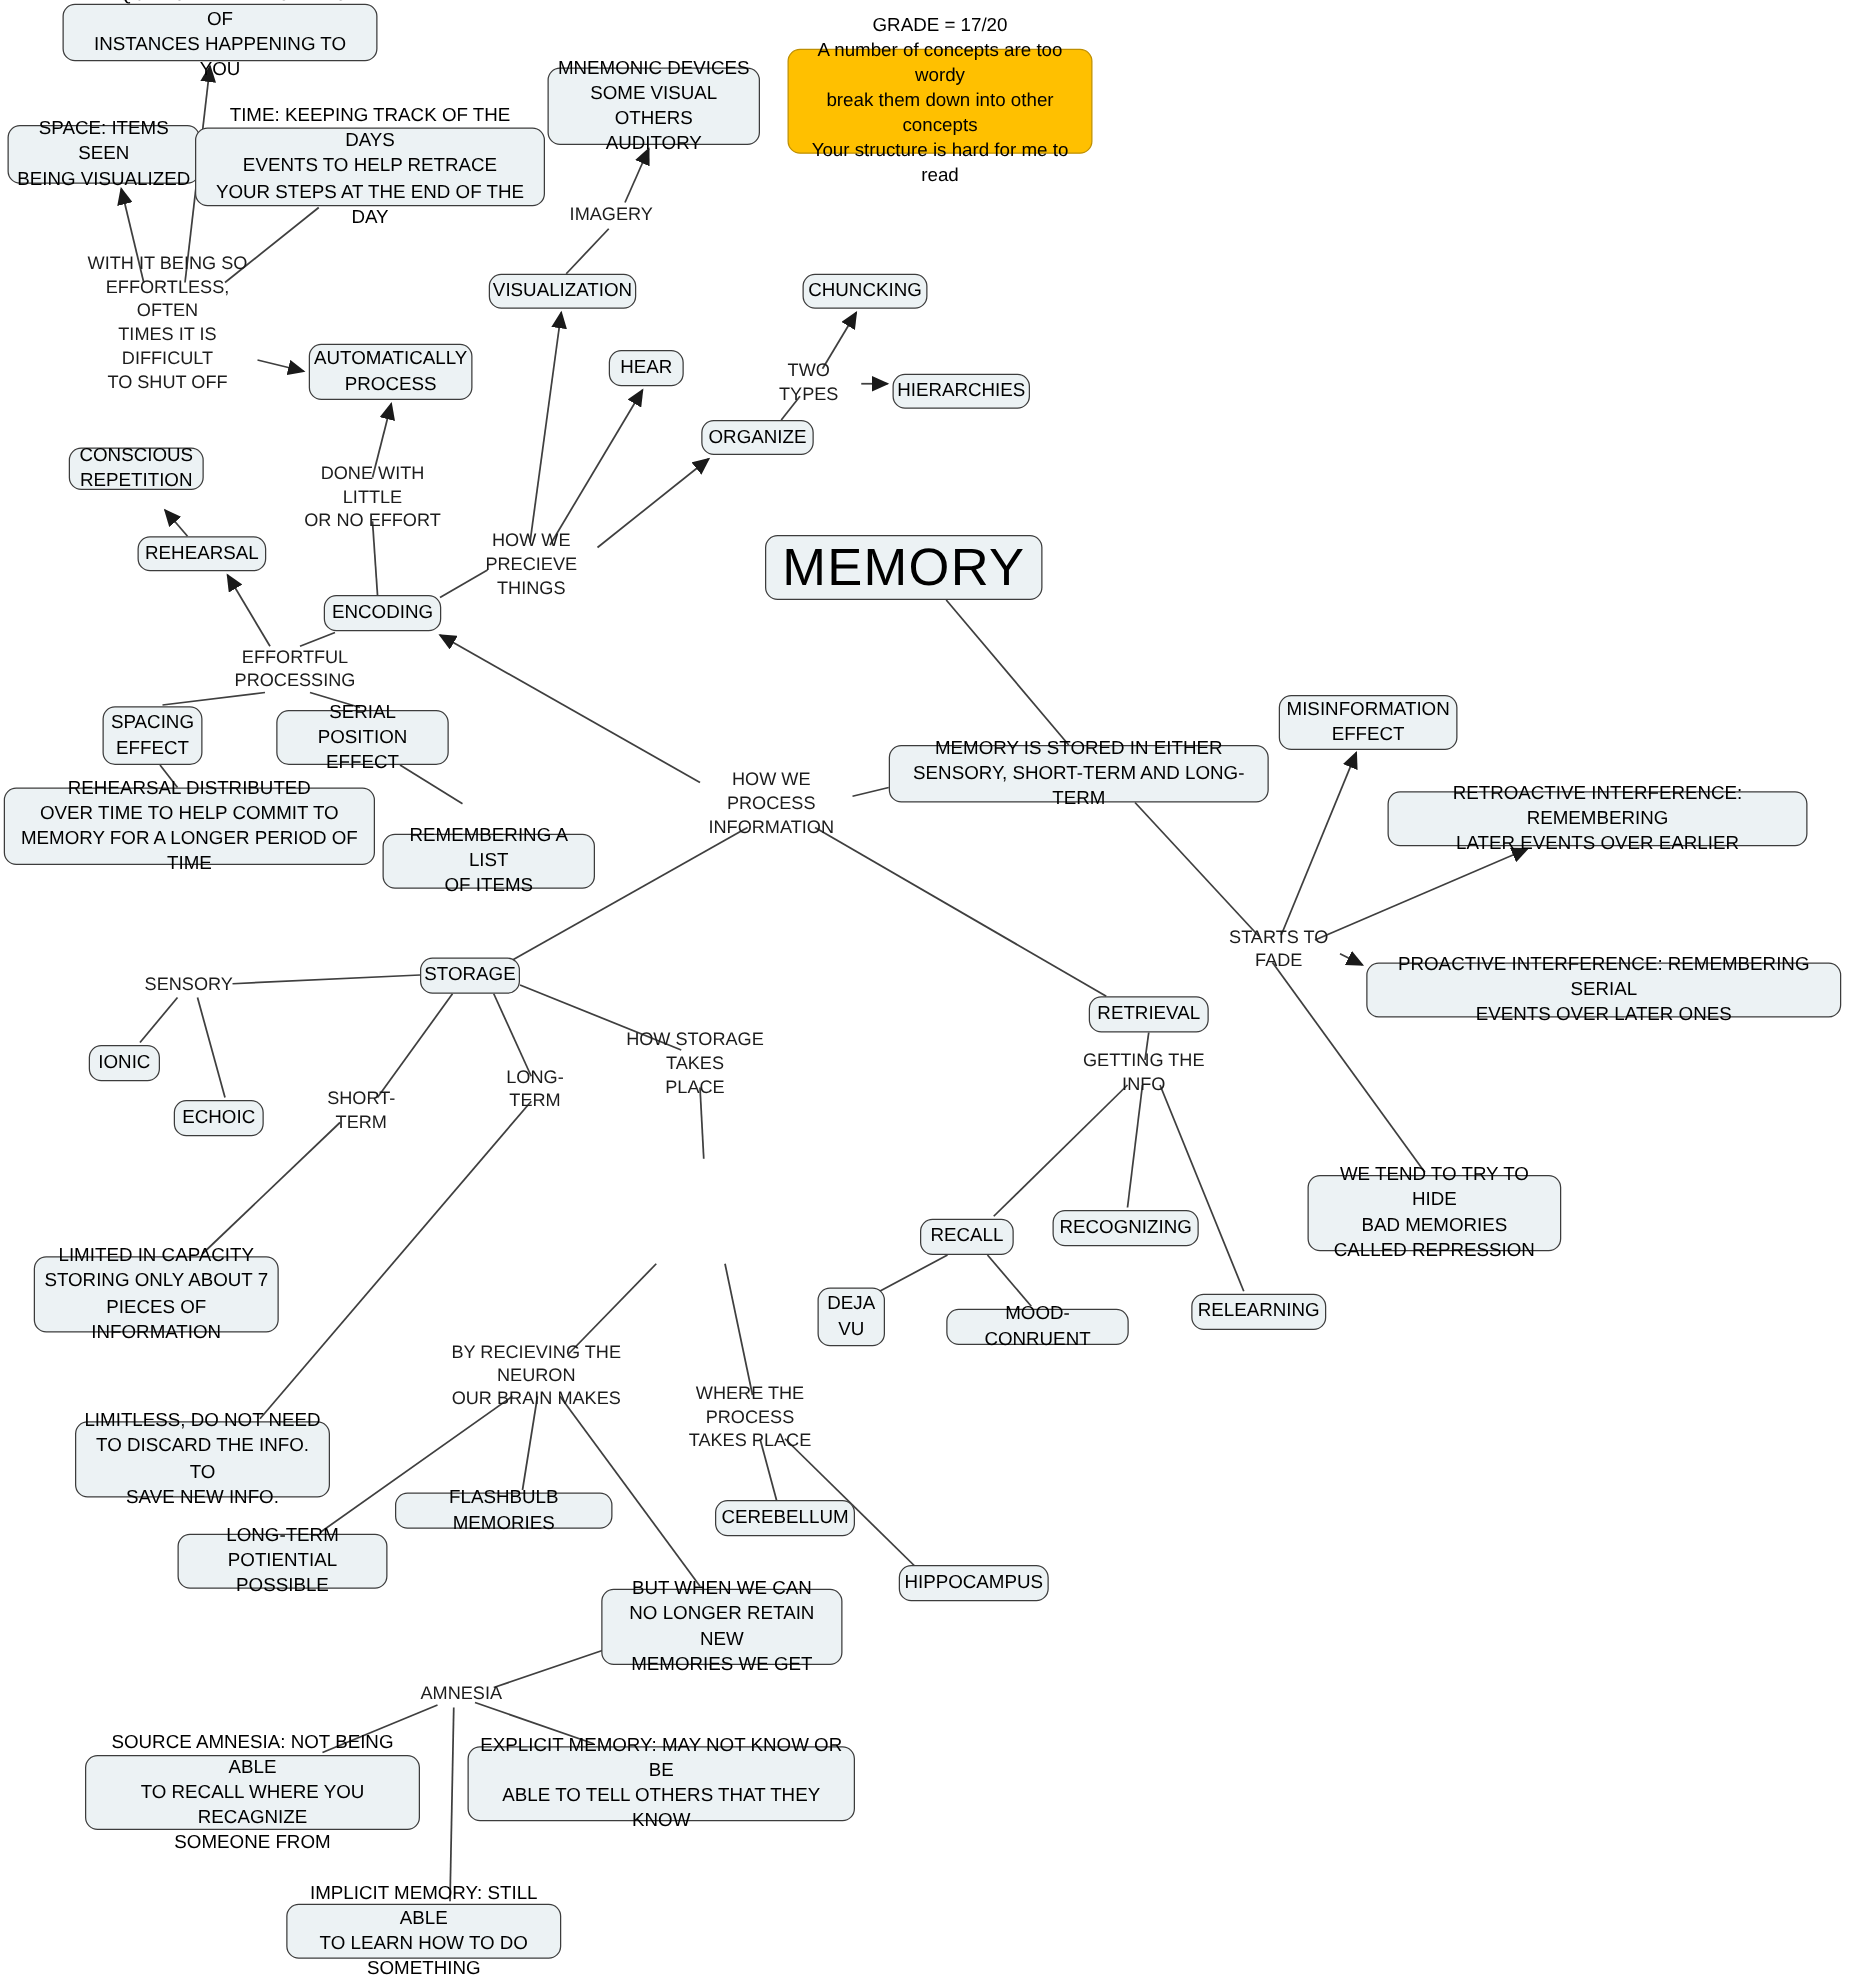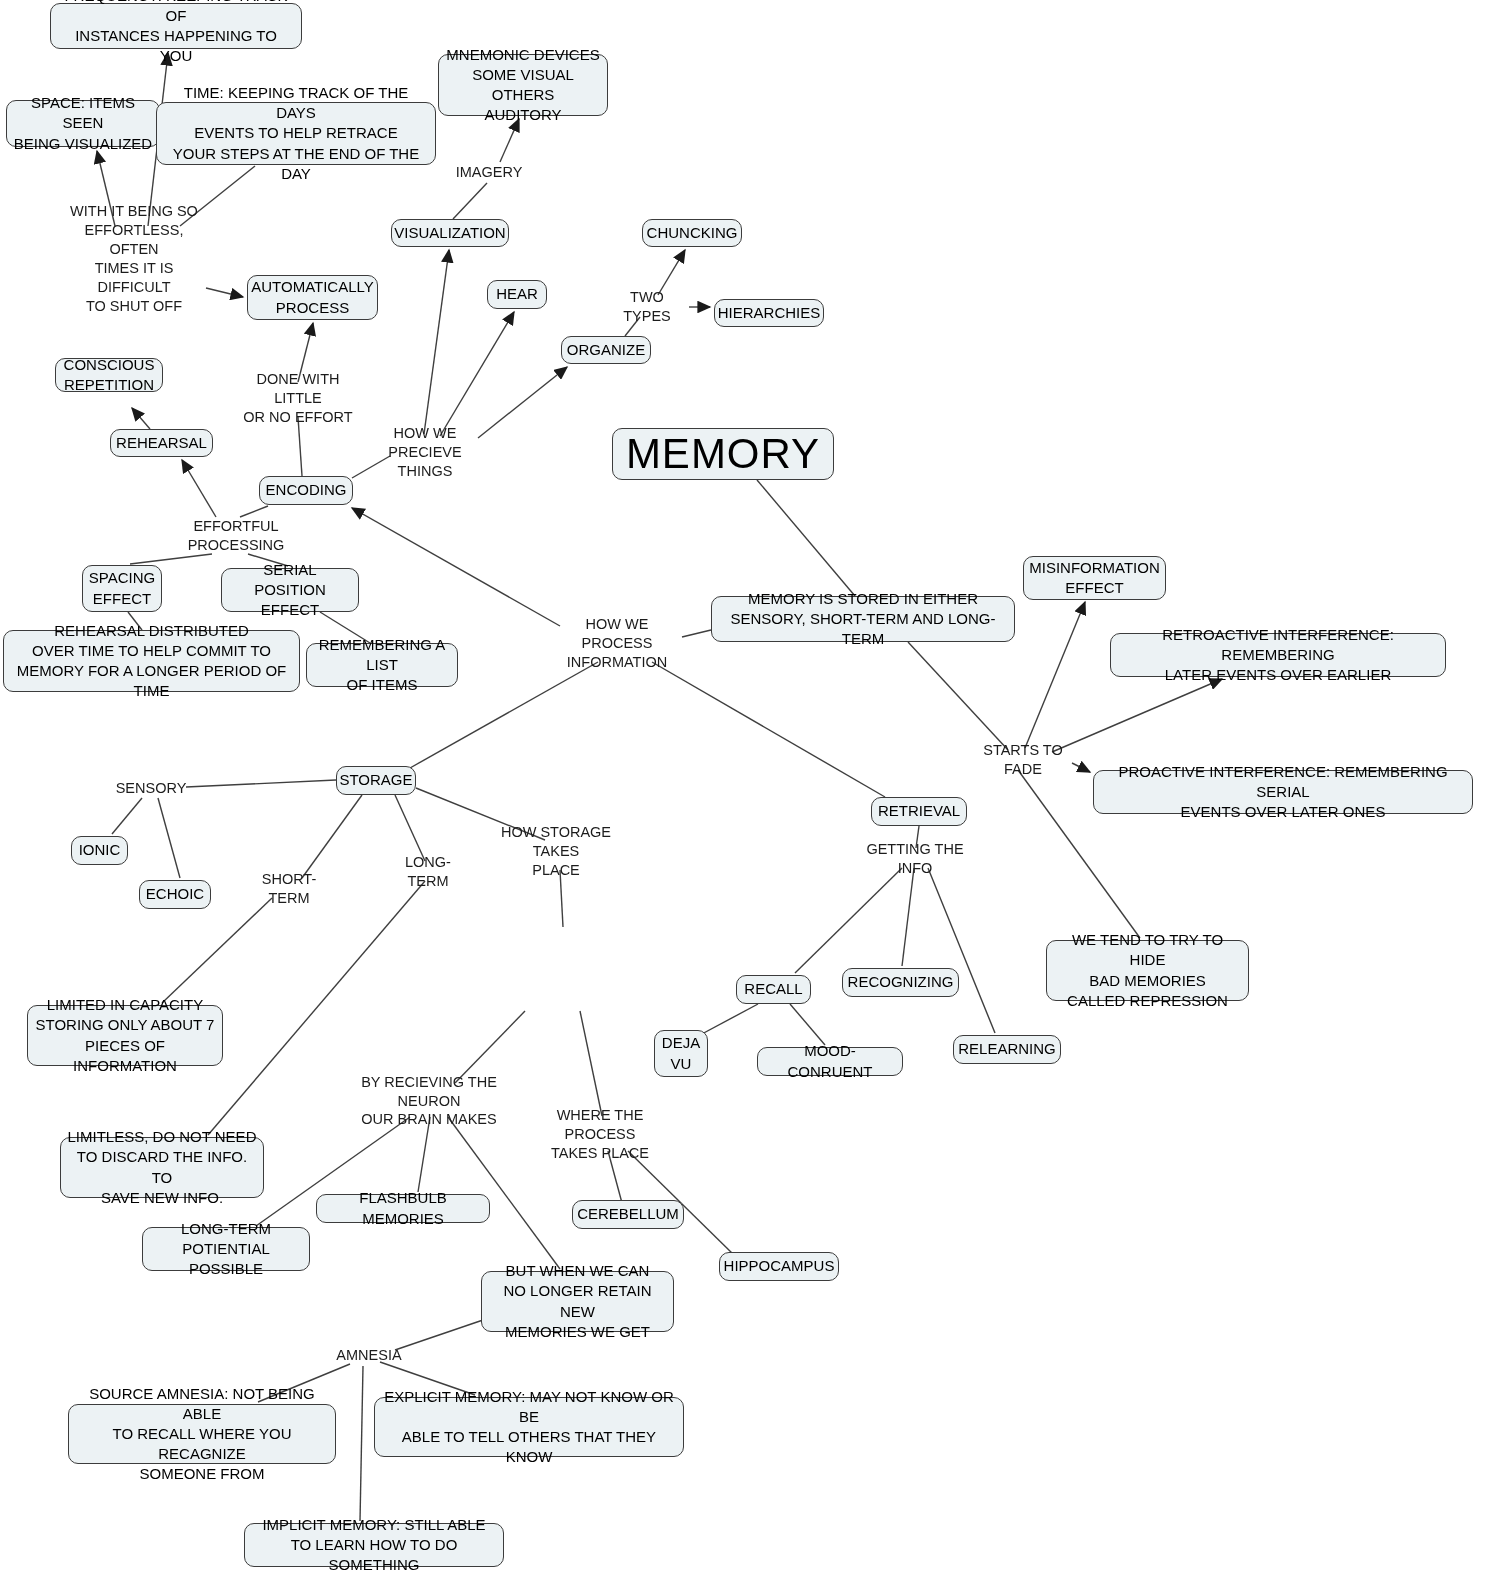--- a/index.html
+++ b/index.html
@@ -101,39 +101,43 @@
   <div class="box" style="left:50px;top:3px;width:252px;height:46px">FREQUENCY:  KEEPING TRACK OF
 INSTANCES HAPPENING TO YOU</div>
   <div class="box" style="left:6px;top:100px;width:154px;height:47px">SPACE: ITEMS SEEN
 BEING VISUALIZED</div>
   <div class="box" style="left:156px;top:102px;width:280px;height:63px">TIME: KEEPING TRACK OF THE DAYS
 EVENTS TO HELP RETRACE
 YOUR STEPS AT THE END OF THE DAY</div>
   <div class="box" style="left:438px;top:54px;width:170px;height:62px">MNEMONIC DEVICES
 SOME VISUAL OTHERS
 AUDITORY</div>
+  <div class="box grade" style="left:630px;top:39px;width:244px;height:84px">GRADE = 17/20
+A number of concepts are too wordy
+break them down into other concepts
+Your structure is hard for me to read</div>
   <div class="box" style="left:247px;top:275px;width:131px;height:45px">AUTOMATICALLY
 PROCESS</div>
   <div class="box" style="left:391px;top:219px;width:118px;height:28px">VISUALIZATION</div>
   <div class="box" style="left:487px;top:280px;width:60px;height:29px">HEAR</div>
   <div class="box" style="left:642px;top:219px;width:100px;height:28px">CHUNCKING</div>
   <div class="box" style="left:561px;top:336px;width:90px;height:28px">ORGANIZE</div>
   <div class="box" style="left:714px;top:299px;width:110px;height:28px">HIERARCHIES</div>
   <div class="box" style="left:55px;top:358px;width:108px;height:34px">CONSCIOUS
 REPETITION</div>
   <div class="box" style="left:110px;top:429px;width:103px;height:28px">REHEARSAL</div>
   <div class="box" style="left:259px;top:476px;width:94px;height:29px">ENCODING</div>
   <div class="box" style="left:82px;top:565px;width:80px;height:47px">SPACING
 EFFECT</div>
   <div class="box" style="left:221px;top:568px;width:138px;height:44px">SERIAL POSITION
 EFFECT</div>
   <div class="box" style="left:3px;top:630px;width:297px;height:62px">REHEARSAL DISTRIBUTED
 OVER TIME TO HELP COMMIT TO
 MEMORY FOR A LONGER PERIOD OF TIME</div>
-  <div class="box" style="left:306px;top:643px;width:152px;height:44px">REMEMBERING A LIST
+  <div class="box" style="left:306px;top:667px;width:170px;height:44px">REMEMBERING A LIST
 OF ITEMS</div>
   <div class="box title" style="left:612px;top:428px;width:222px;height:52px">MEMORY</div>
   <div class="box" style="left:711px;top:596px;width:304px;height:46px">MEMORY IS STORED IN EITHER
 SENSORY, SHORT-TERM AND LONG-TERM</div>
   <div class="box" style="left:1023px;top:556px;width:143px;height:44px">MISINFORMATION
 EFFECT</div>
   <div class="box" style="left:1110px;top:633px;width:336px;height:44px">RETROACTIVE INTERFERENCE: REMEMBERING
 LATER EVENTS OVER EARLIER</div>
   <div class="box" style="left:1093px;top:770px;width:380px;height:44px">PROACTIVE INTERFERENCE: REMEMBERING SERIAL
 EVENTS OVER LATER ONES</div>
@@ -163,21 +167,21 @@
   <div class="box" style="left:719px;top:1252px;width:120px;height:29px">HIPPOCAMPUS</div>
   <div class="box" style="left:481px;top:1271px;width:193px;height:61px">BUT WHEN WE CAN
 NO LONGER RETAIN NEW
 MEMORIES WE GET</div>
   <div class="box" style="left:68px;top:1404px;width:268px;height:60px">SOURCE AMNESIA: NOT BEING ABLE
 TO RECALL WHERE YOU RECAGNIZE
 SOMEONE FROM</div>
   <div class="box" style="left:374px;top:1397px;width:310px;height:60px">EXPLICIT MEMORY: MAY NOT KNOW OR BE
 ABLE TO TELL OTHERS THAT THEY
 KNOW</div>
-  <div class="box" style="left:244px;top:1523px;width:260px;height:44px">IMPLICIT MEMORY: STILL ABLE
+  <div class="box" style="left:229px;top:1523px;width:220px;height:44px">IMPLICIT MEMORY: STILL ABLE
 TO LEARN HOW TO DO SOMETHING</div>
 
   <div class="lbl" style="left:64px;top:228px;width:140px;height:62px">WITH IT BEING SO
 EFFORTLESS, OFTEN
 TIMES IT IS DIFFICULT
 TO SHUT OFF</div>
   <div class="lbl" style="left:451px;top:164px;width:76px;height:17px">IMAGERY</div>
   <div class="lbl" style="left:608px;top:298px;width:78px;height:17px">TWO TYPES</div>
   <div class="lbl" style="left:237px;top:382px;width:122px;height:33px">DONE WITH LITTLE
 OR NO EFFORT</div>

